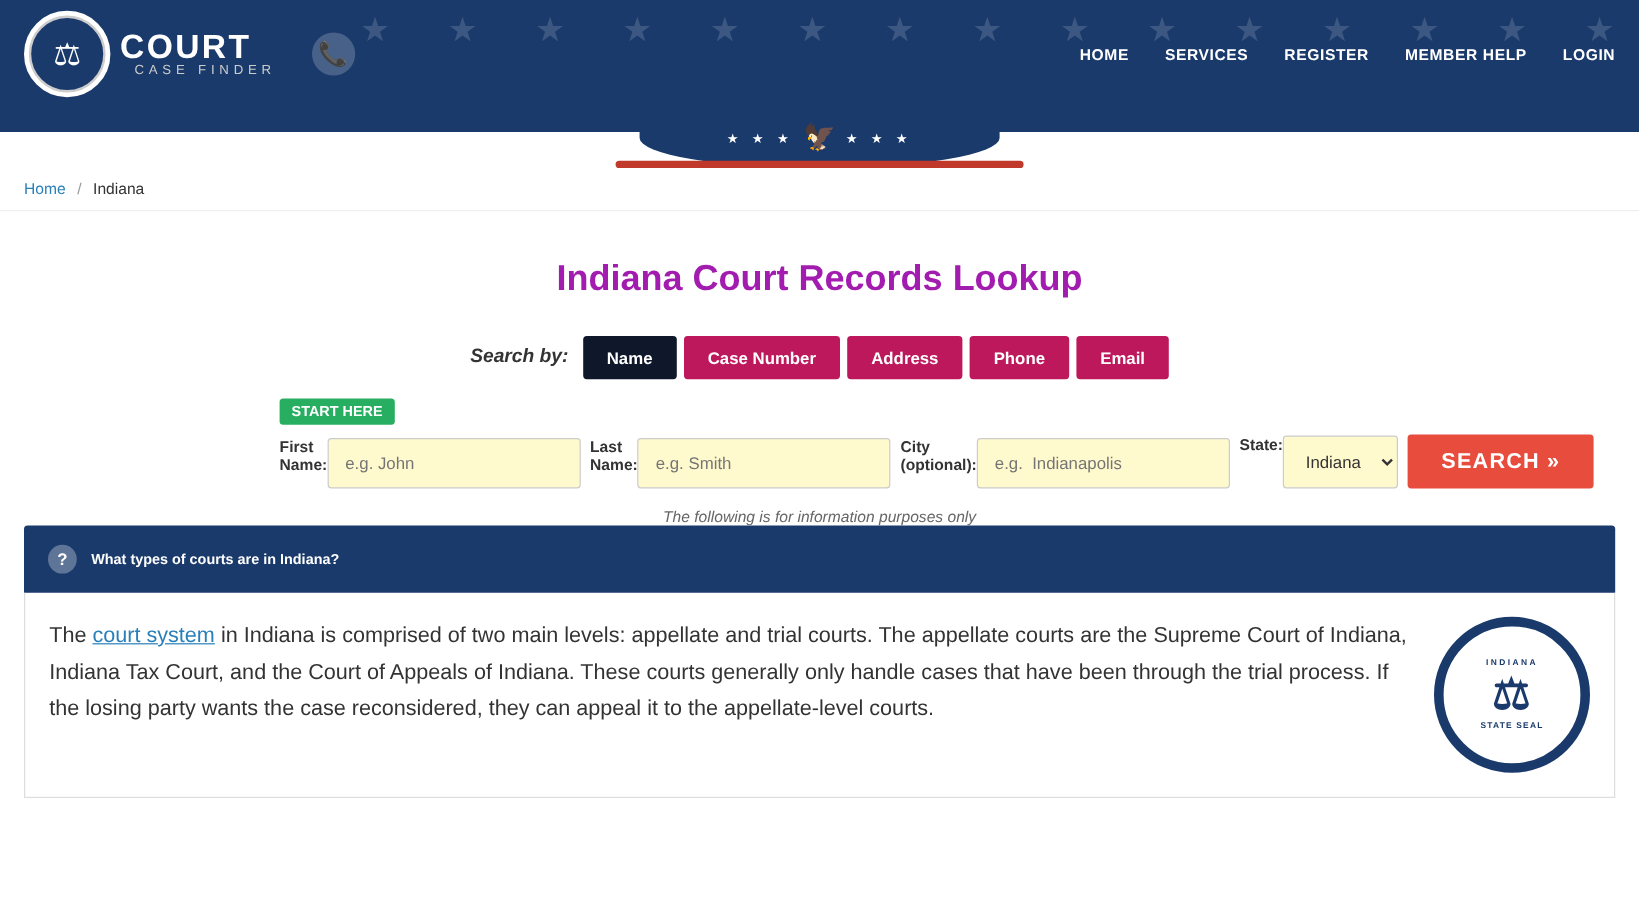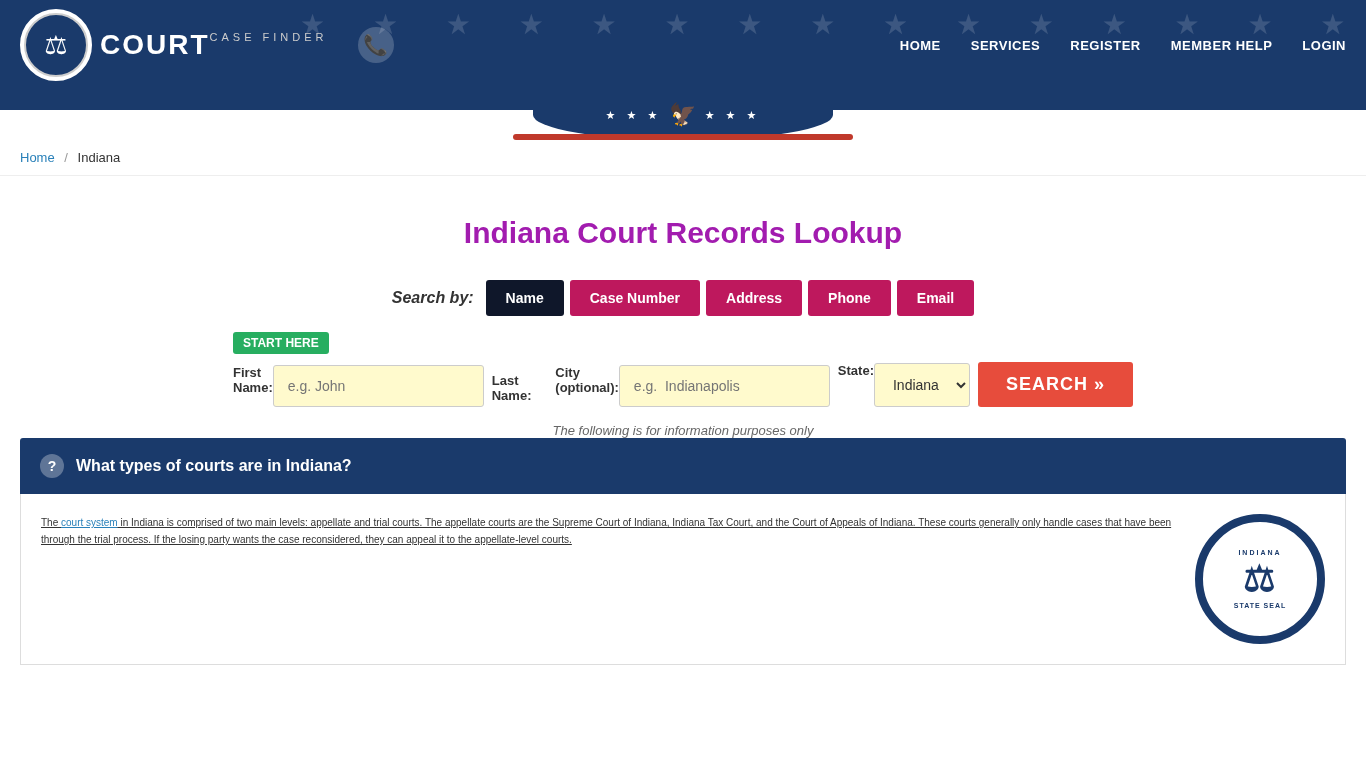--- a/index.html
+++ b/index.html
@@ -56,34 +56,35 @@
       background: #1a3a6b;
       border: 2px solid #ccc;
       display: flex;
       align-items: center;
       justify-content: center;
       font-size: 26px;
       color: #fff;
     }
     .logo-text-area {
       display: flex;
-      flex-direction: row;
+      flex-direction: column;
     }
     .logo-court {
       font-size: 28px;
       font-weight: 900;
       color: #fff;
       letter-spacing: 2px;
       line-height: 1;
     }
     .logo-case-finder {
       font-size: 11px;
       color: #ccc;
       letter-spacing: 4px;
       text-align: center;
+      margin-left: 12px;
     }
     .customer-service {
       display: flex;
       align-items: center;
       color: #fff;
       z-index: 1;
       margin-right: auto;
     }
     .cs-icon {
       width: 36px;
@@ -305,37 +306,36 @@
       background: rgba(255,255,255,0.3);
       border-radius: 50%;
       display: flex;
       align-items: center;
       justify-content: center;
       font-weight: bold;
       font-size: 14px;
       flex-shrink: 0;
     }
     .accordion-title {
-      font-size: 16px;
+      font-size: 12px;
       font-weight: bold;
     }
 
     .accordion-body {
       border: 1px solid #ddd;
       border-top: none;
       padding: 20px;
       display: flex;
       gap: 20px;
     }
     .accordion-text {
       flex: 1;
-      font-size: 10px;
+      font-size: 18px;
       line-height: 1.7;
       color: #333;
-      text-decoration: underline;
     }
     .accordion-text a {
       color: #2980b9;
       text-decoration: underline;
     }
     .indiana-seal {
       width: 130px;
       height: 130px;
       flex-shrink: 0;
       border-radius: 50%;
@@ -438,20 +438,21 @@
     <span class="start-here-badge">START HERE</span>
 
     
     <div class="search-form-row">
       <div class="form-group">
         <label>First Name:</label>
         <input type="text" placeholder="e.g. John" style="">
       </div>
       <div class="form-group">
         <label>Last Name:</label>
+        <input type="text" placeholder="e.g. Smith" style="">
       </div>
       <div class="form-group">
         <label>City (optional):</label>
         <input type="text" placeholder="e.g.  Indianapolis" style="">
       </div>
       <div class="form-group">
         <label>State:</label>
         <select>
           <option>Indiana</option>
         </select>

